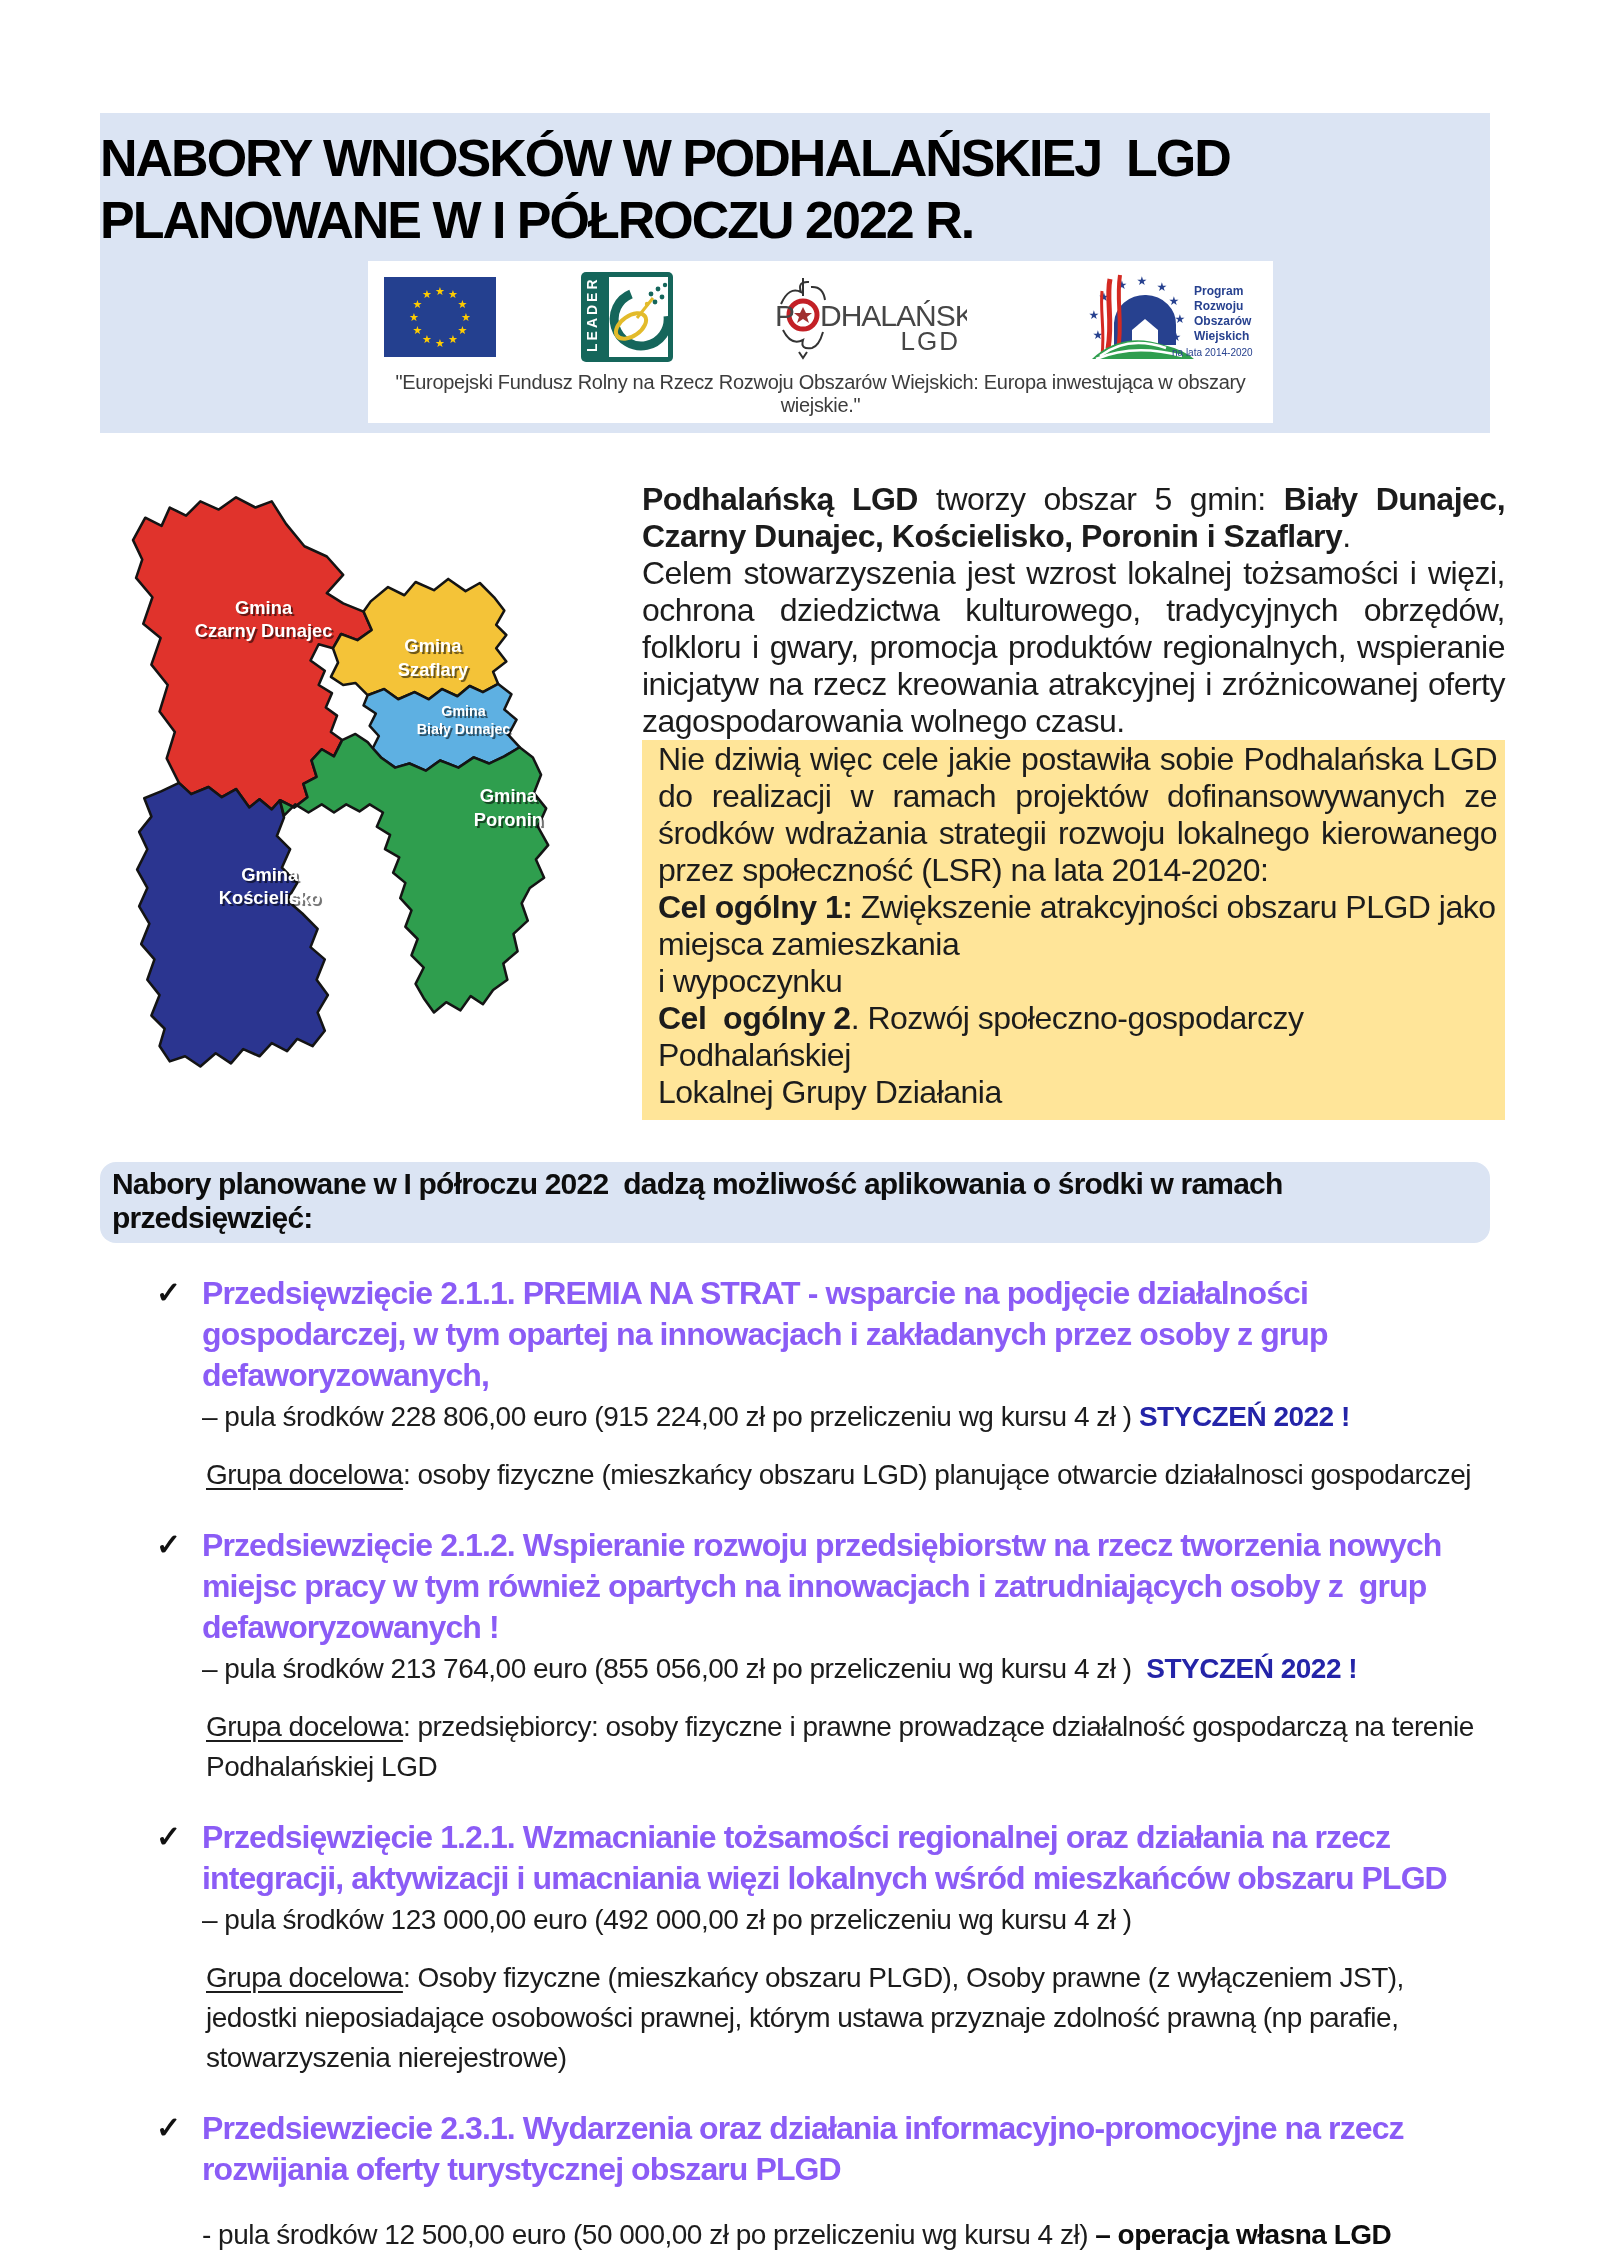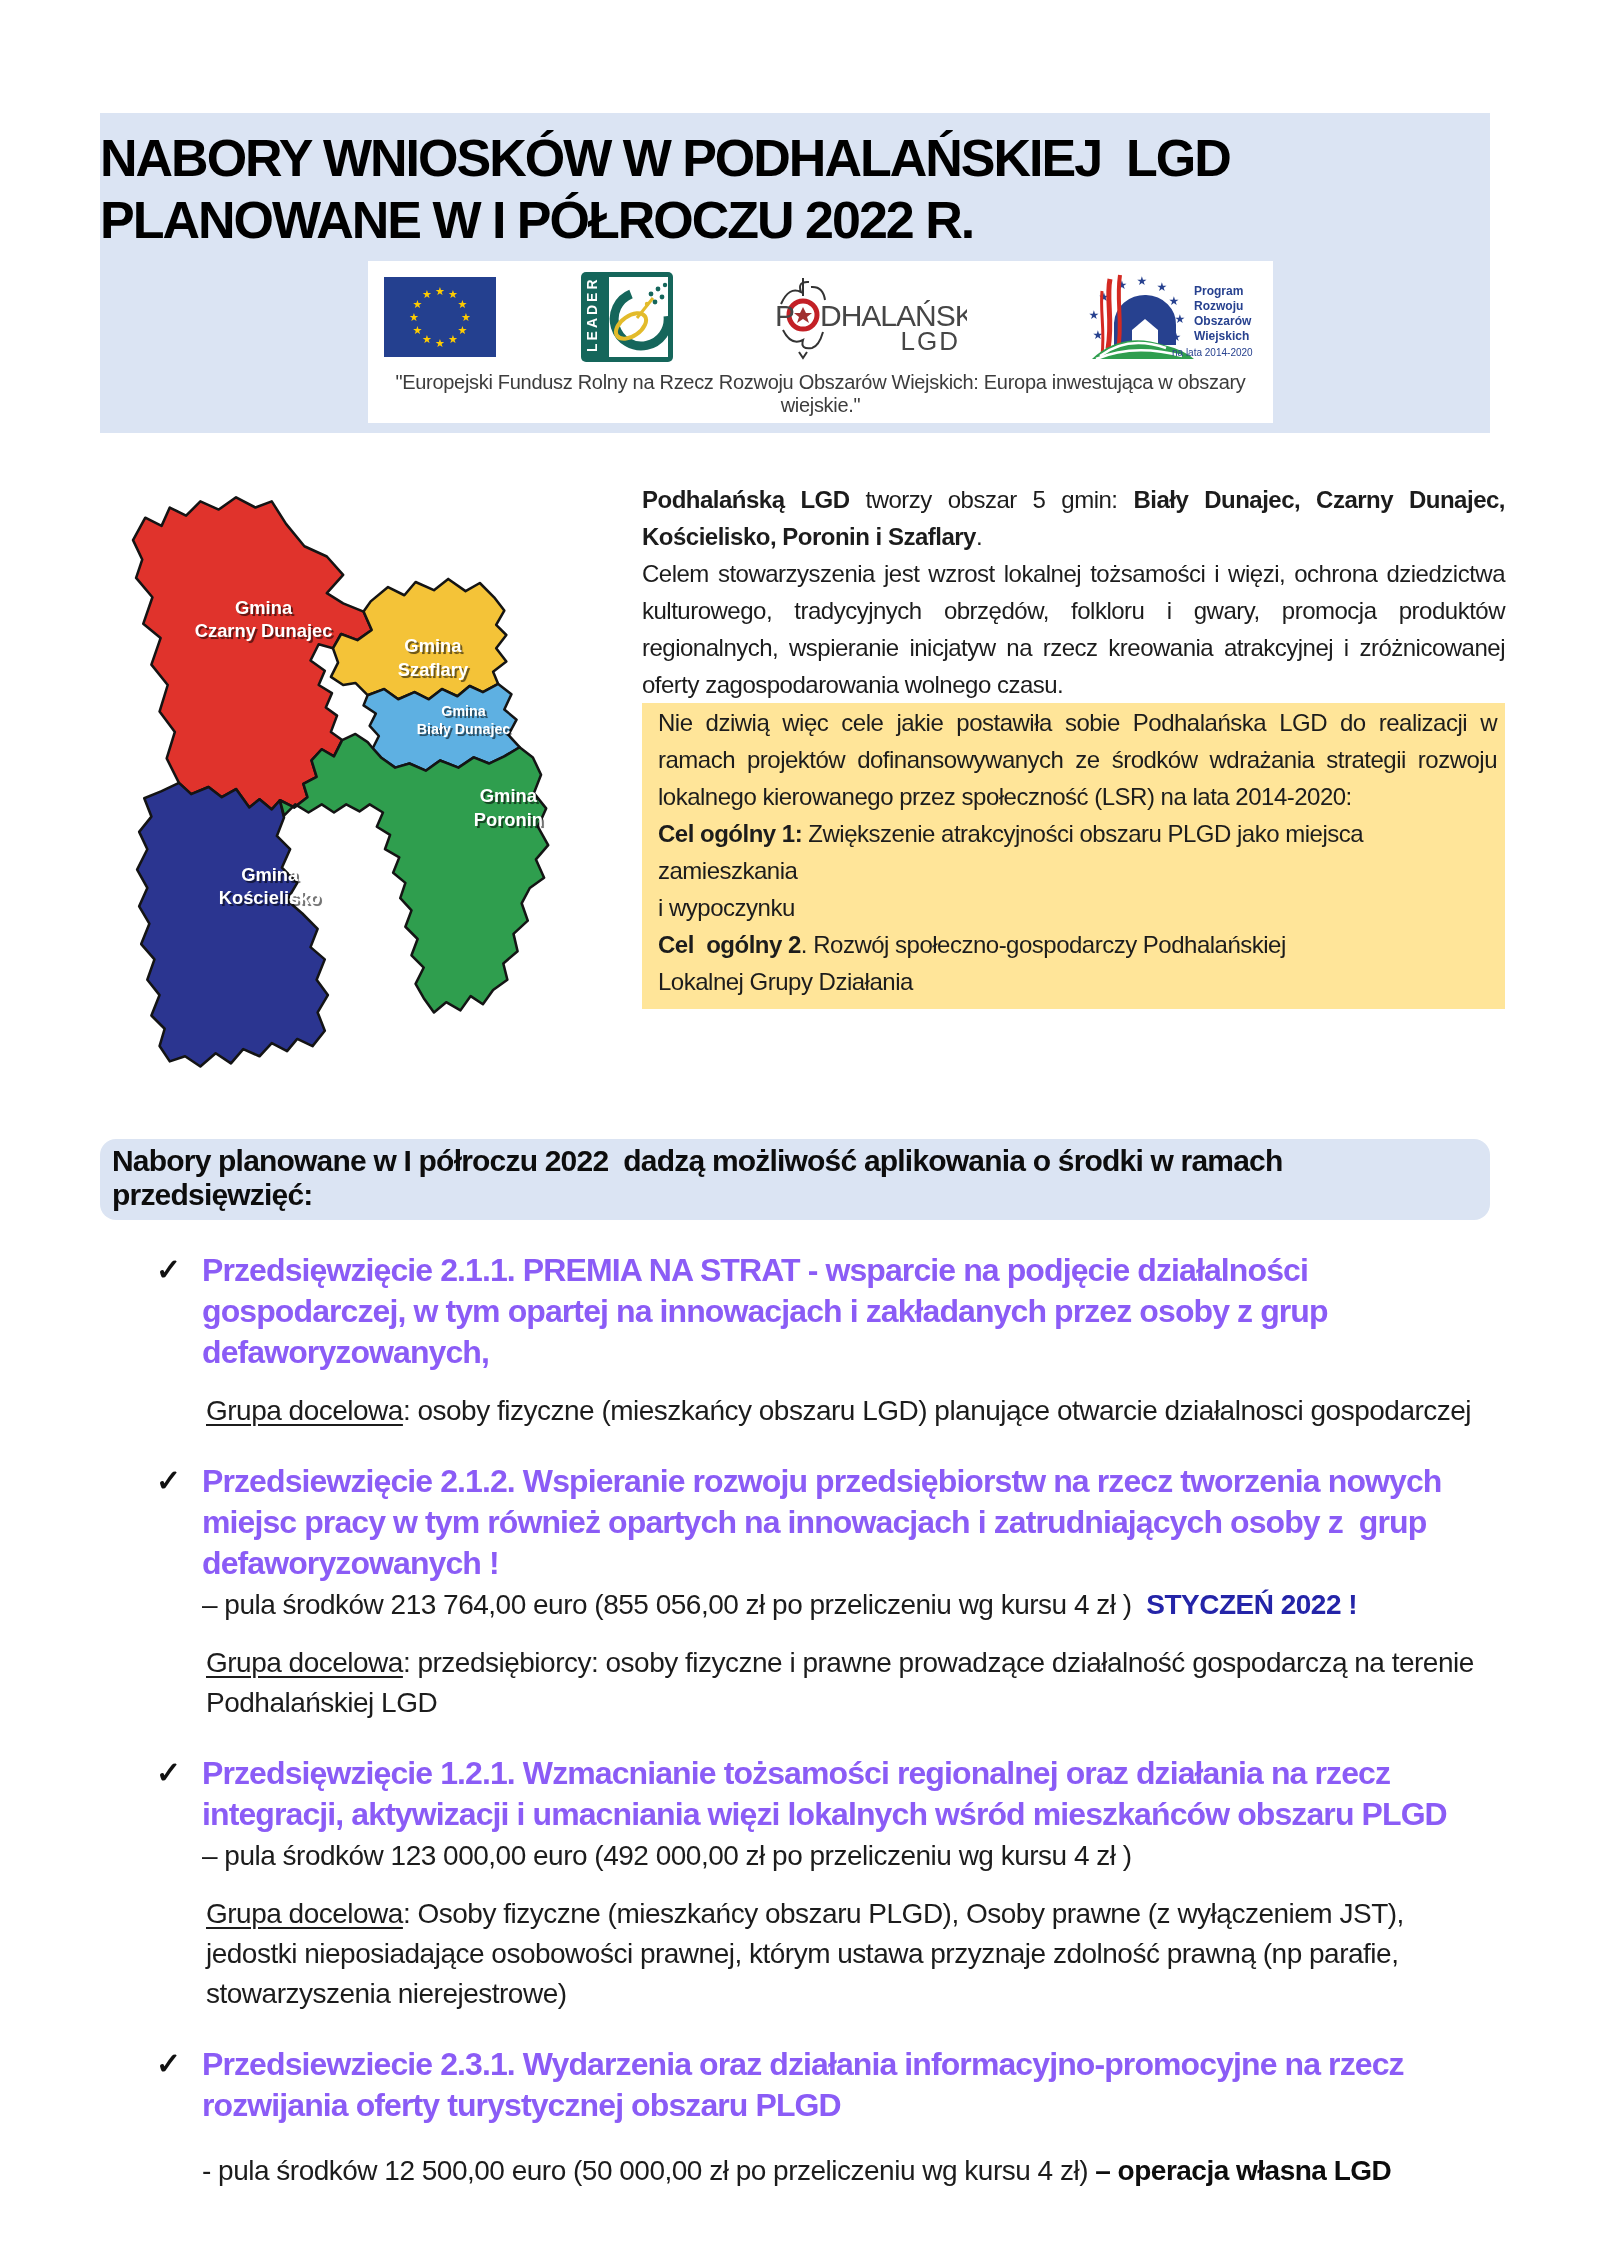--- a/index.html
+++ b/index.html
@@ -14,21 +14,21 @@
              letter-spacing:-2px;color:#000;}
   .logos-strip{background:#ffffff;width:905px;margin:10px 0 0 268px;
                padding:10px 16px 6px;box-sizing:border-box;}
   .logos-row{display:flex;align-items:center;justify-content:space-between;height:92px;}
   .logos-caption{font-size:20px;color:#3c3c3c;text-align:center;margin-top:8px;
                  letter-spacing:-0.3px;}
 
   
   .main-row{display:flex;margin:48px 95px 0 100px;}
   .map-col{width:470px;flex:none;}
-  .text-col{flex:1;margin-left:72px;font-size:24px;line-height:37px;letter-spacing:-0.5px;}
+  .text-col{flex:1;margin-left:72px;font-size:32px;line-height:37px;letter-spacing:-0.5px;}
   .justify{text-align:justify;}
   .intro{margin:0;}
   .highlight-box{background:#ffe599;padding:1px 8px 9px 16px;}
   .highlight-box p{margin:0;}
   .b{font-weight:bold;}
 
   
   .section-bar{margin:42px 110px 0 100px;width:1390px;box-sizing:border-box;
                background:#dbe4f3;font-weight:bold;font-size:30px;color:#0d0d0d;
                letter-spacing:-0.8px;padding:5px 10px 8px 12px;border-radius:16px;}
@@ -230,20 +230,21 @@
 
   <div class="section-bar prespace">Nabory planowane w I półroczu 2022  dadzą możliwość aplikowania o środki w ramach przedsięwzięć:</div>
 
   <div class="items">
 
     <div class="item">
       <div class="item-head">
         <span class="check">✓</span>
         <span class="item-title prespace">Przedsięwzięcie 2.1.1. PREMIA NA STRAT - wsparcie na podjęcie działalności gospodarczej, w tym opartej na innowacjach i zakładanych przez osoby z grup defaworyzowanych,</span>
       </div>
+      <div class="pula prespace"><span>– pula środków 228 806,00 euro (915 224,00 zł po przeliczeniu wg kursu 4 zł ) </span><span class="pula-blue">STYCZEŃ 2022 !</span></div>
       <div class="grupa"><span class="grupa-label">Grupa docelowa</span><span>: osoby fizyczne (mieszkańcy obszaru LGD) planujące otwarcie działalnosci gospodarczej</span></div>
     </div>
 
     <div class="item">
       <div class="item-head">
         <span class="check">✓</span>
         <span class="item-title prespace">Przedsiewzięcie 2.1.2. Wspieranie rozwoju przedsiębiorstw na rzecz tworzenia nowych miejsc pracy w tym również opartych na innowacjach i zatrudniających osoby z  grup defaworyzowanych !</span>
       </div>
       <div class="pula prespace"><span>– pula środków 213 764,00 euro (855 056,00 zł po przeliczeniu wg kursu 4 zł )  </span><span class="pula-blue">STYCZEŃ 2022 !</span></div>
       <div class="grupa"><span class="grupa-label">Grupa docelowa</span><span>: przedsiębiorcy: osoby fizyczne i prawne prowadzące działalność gospodarczą na terenie Podhalańskiej LGD</span></div>

